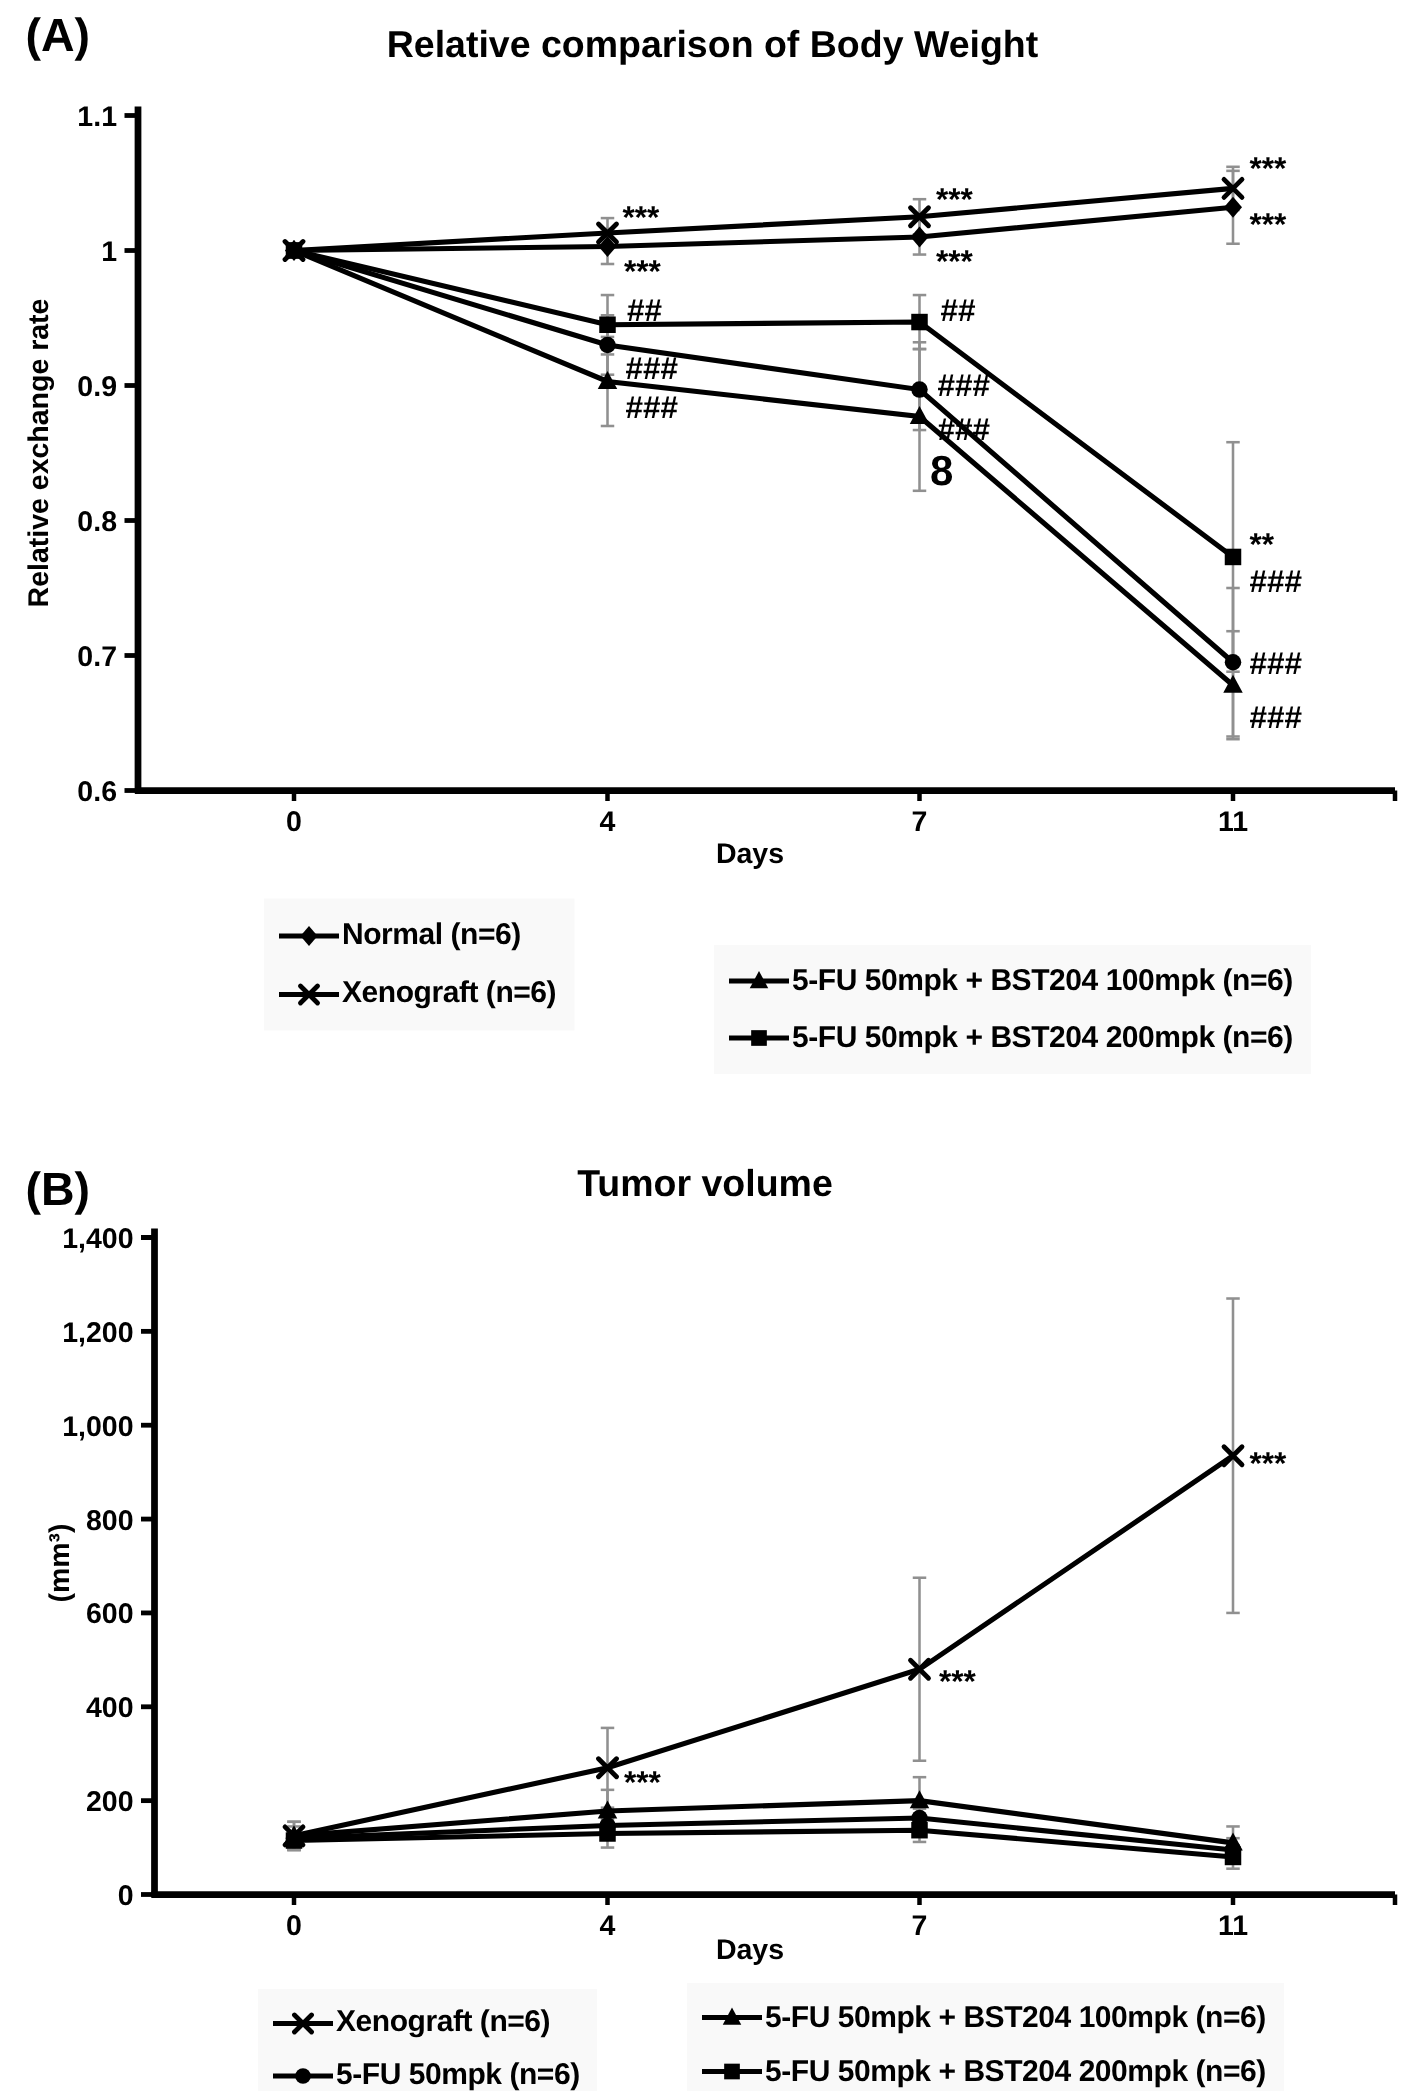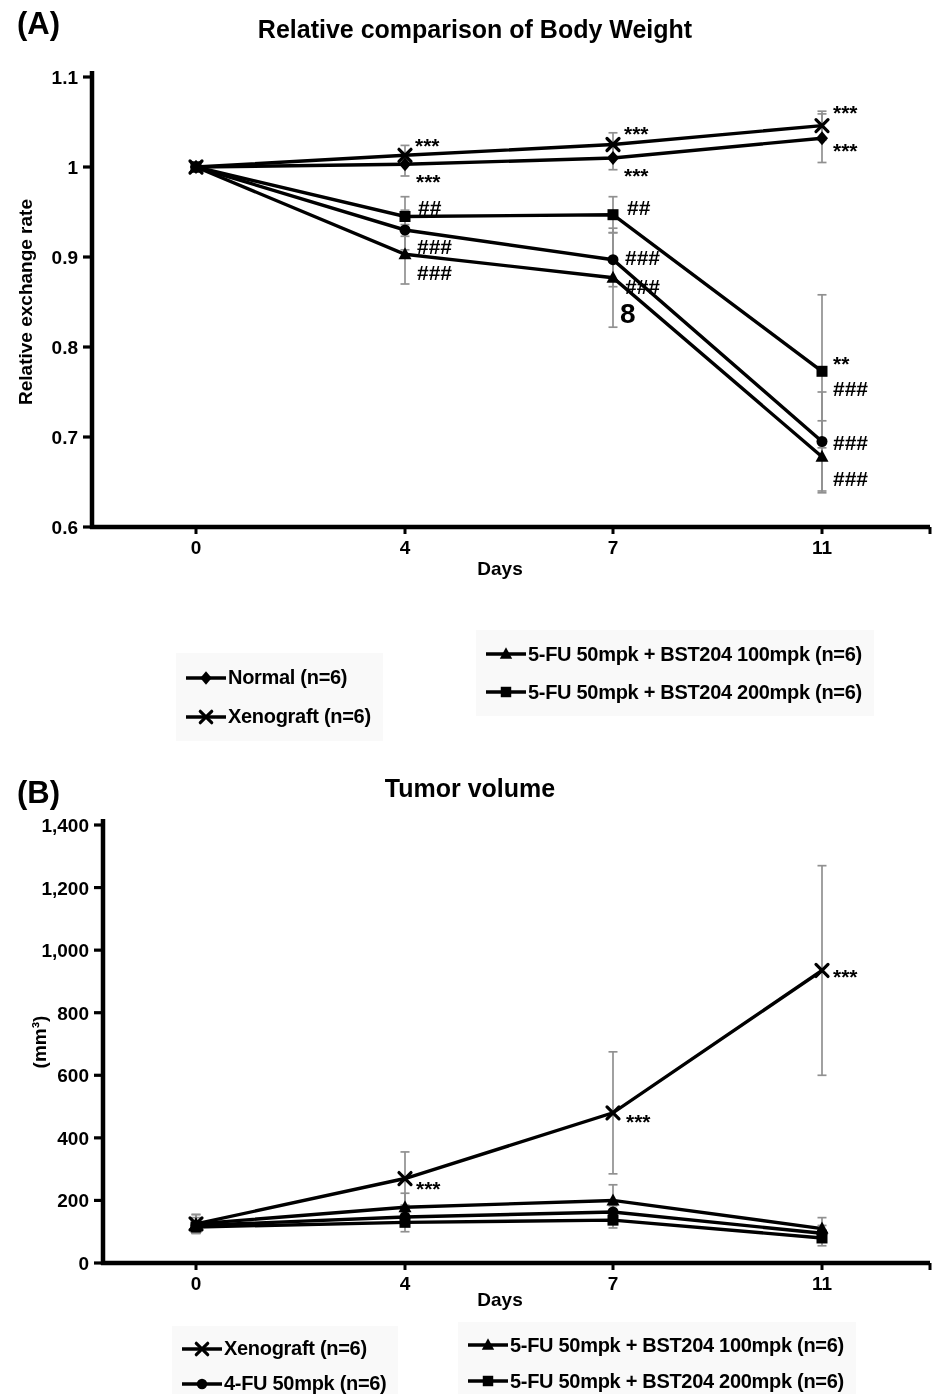--- a/index.html
+++ b/index.html
@@ -170,21 +170,21 @@
         <text x="620" y="313.7" text-anchor="start" dominant-baseline="central" font-size="28">8</text>
         <text x="833" y="112.59999999999997" text-anchor="start" dominant-baseline="central" font-size="21">***</text>
         <text x="833" y="150.19999999999993" text-anchor="start" dominant-baseline="central" font-size="21">***</text>
         <text x="833" y="363.29999999999995" text-anchor="start" dominant-baseline="central" font-size="21">**</text>
         <text x="833" y="388.29999999999995" text-anchor="start" dominant-baseline="central" font-size="21">###</text>
         <text x="833" y="442.5" text-anchor="start" dominant-baseline="central" font-size="21">###</text>
         <text x="833" y="478.79999999999995" text-anchor="start" dominant-baseline="central" font-size="21">###</text>
       </g>
   </svg>
 
-  <div class="legend-col" id="legA0" style="left:176px;top:653px;">
+  <div class="legend-col" id="legA0" style="left:176px;top:599px;">
       <div class="legend-item" style="height: 39px;">
         <svg width="44" height="22">
           <line x1="2" y1="11" x2="42" y2="11" stroke="#000000" stroke-width="3.4"></line>
           <polygon points="22,4.3500000000000005 27.7,11 22,17.65 16.3,11" fill="#000000"></polygon>
         </svg>
         <span class="legend-label">Normal (n=6)</span>
       </div>
       <div class="legend-item" style="height: 39px;">
         <svg width="44" height="22">
           <line x1="2" y1="11" x2="42" y2="11" stroke="#000000" stroke-width="3.4"></line>
@@ -340,21 +340,21 @@
           <line x1="2" y1="11" x2="42" y2="11" stroke="#000000" stroke-width="3.4"></line>
           <path d="M16.3,5.300000000000001 L27.7,16.7 M16.3,16.7 L27.7,5.300000000000001" stroke="#000000" stroke-width="3.2" stroke-linecap="round" fill="none"></path>
         </svg>
         <span class="legend-label">Xenograft (n=6)</span>
       </div>
       <div class="legend-item" style="height: 35px;">
         <svg width="44" height="22">
           <line x1="2" y1="11" x2="42" y2="11" stroke="#000000" stroke-width="3.4"></line>
           <circle cx="22" cy="11" r="5.225" fill="#000000"></circle>
         </svg>
-        <span class="legend-label">4-FU 50mpk (n=6)</span>
+        <span class="legend-label">5-FU 50mpk (n=6)</span>
       </div>
     </div>
   <div class="legend-col" id="legB1" style="left:458px;top:1322px;">
       <div class="legend-item" style="height: 36px;">
         <svg width="44" height="22">
           <line x1="2" y1="11" x2="42" y2="11" stroke="#000000" stroke-width="3.4"></line>
           <polygon points="22,4.3500000000000005 28.175,15.75 15.825,15.75" fill="#000000"></polygon>
         </svg>
         <span class="legend-label">5-FU 50mpk + BST204 100mpk (n=6)</span>
       </div>

